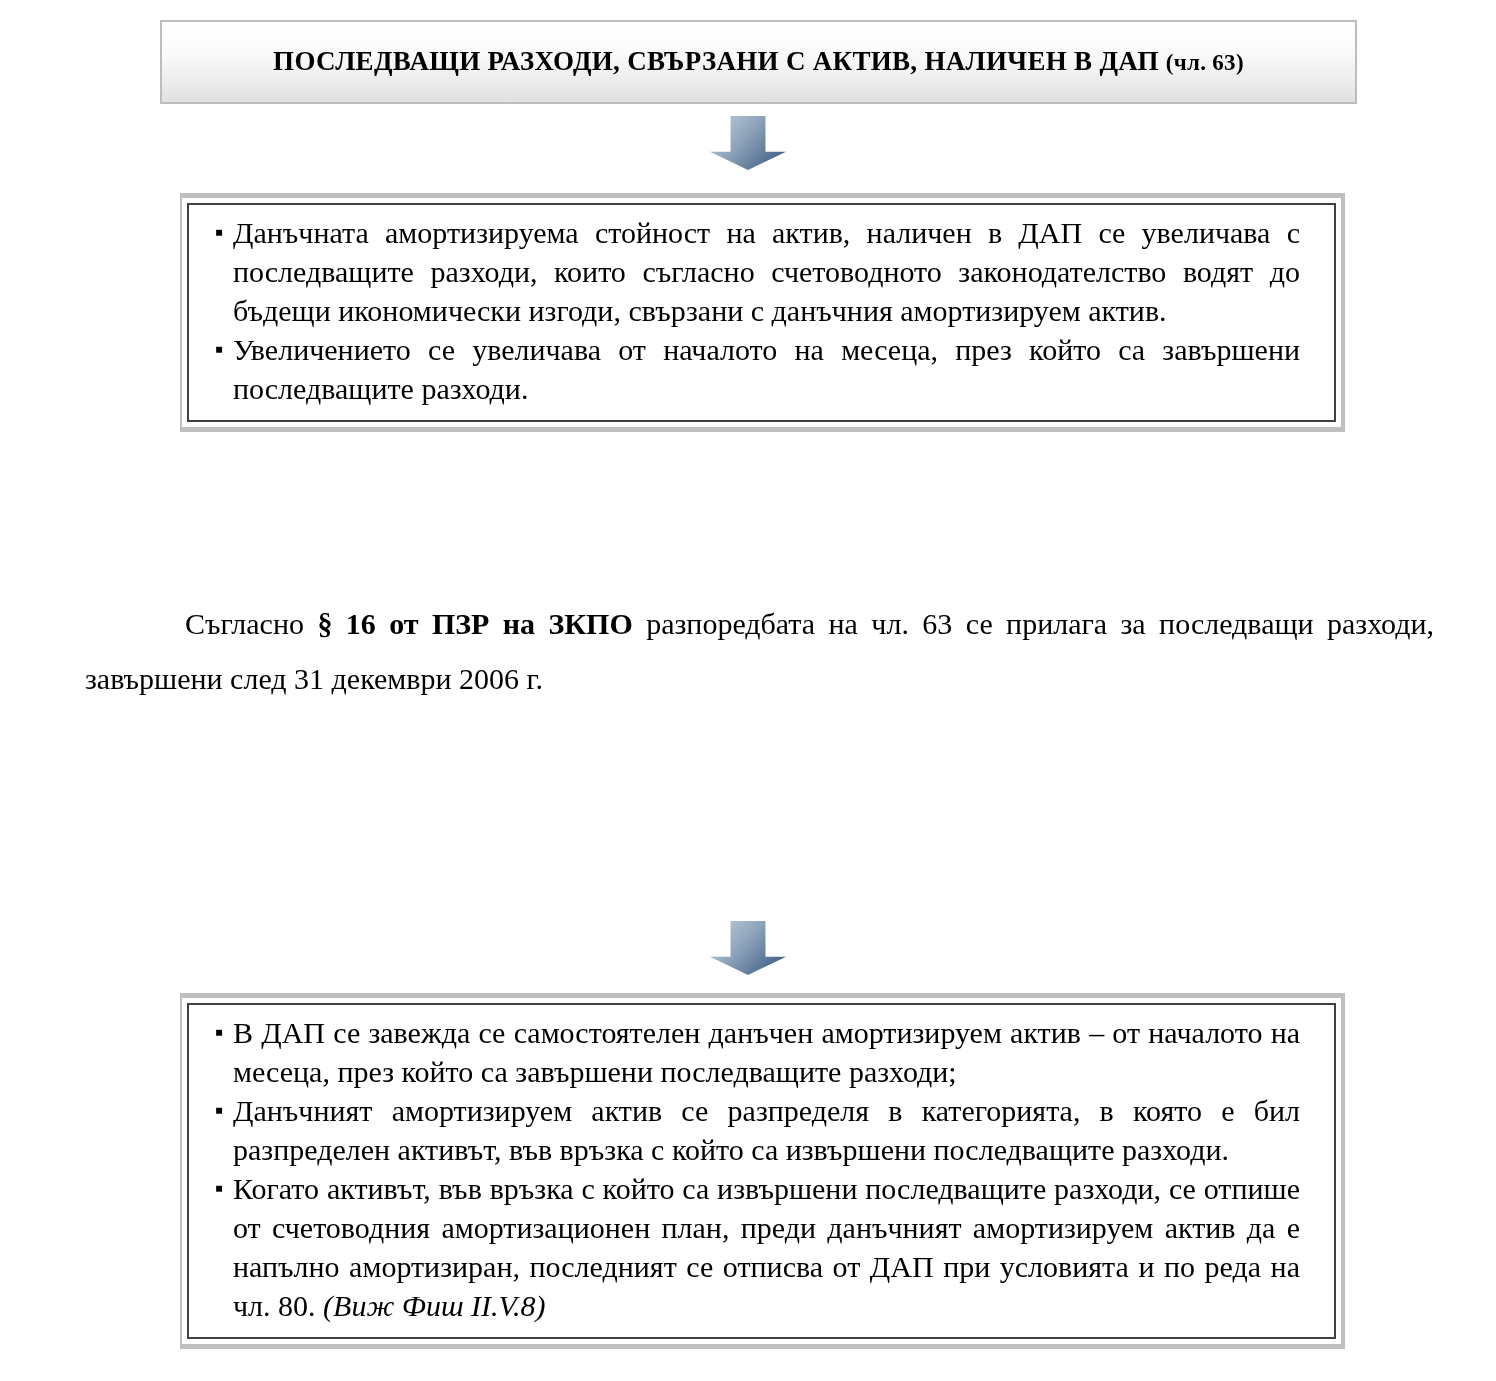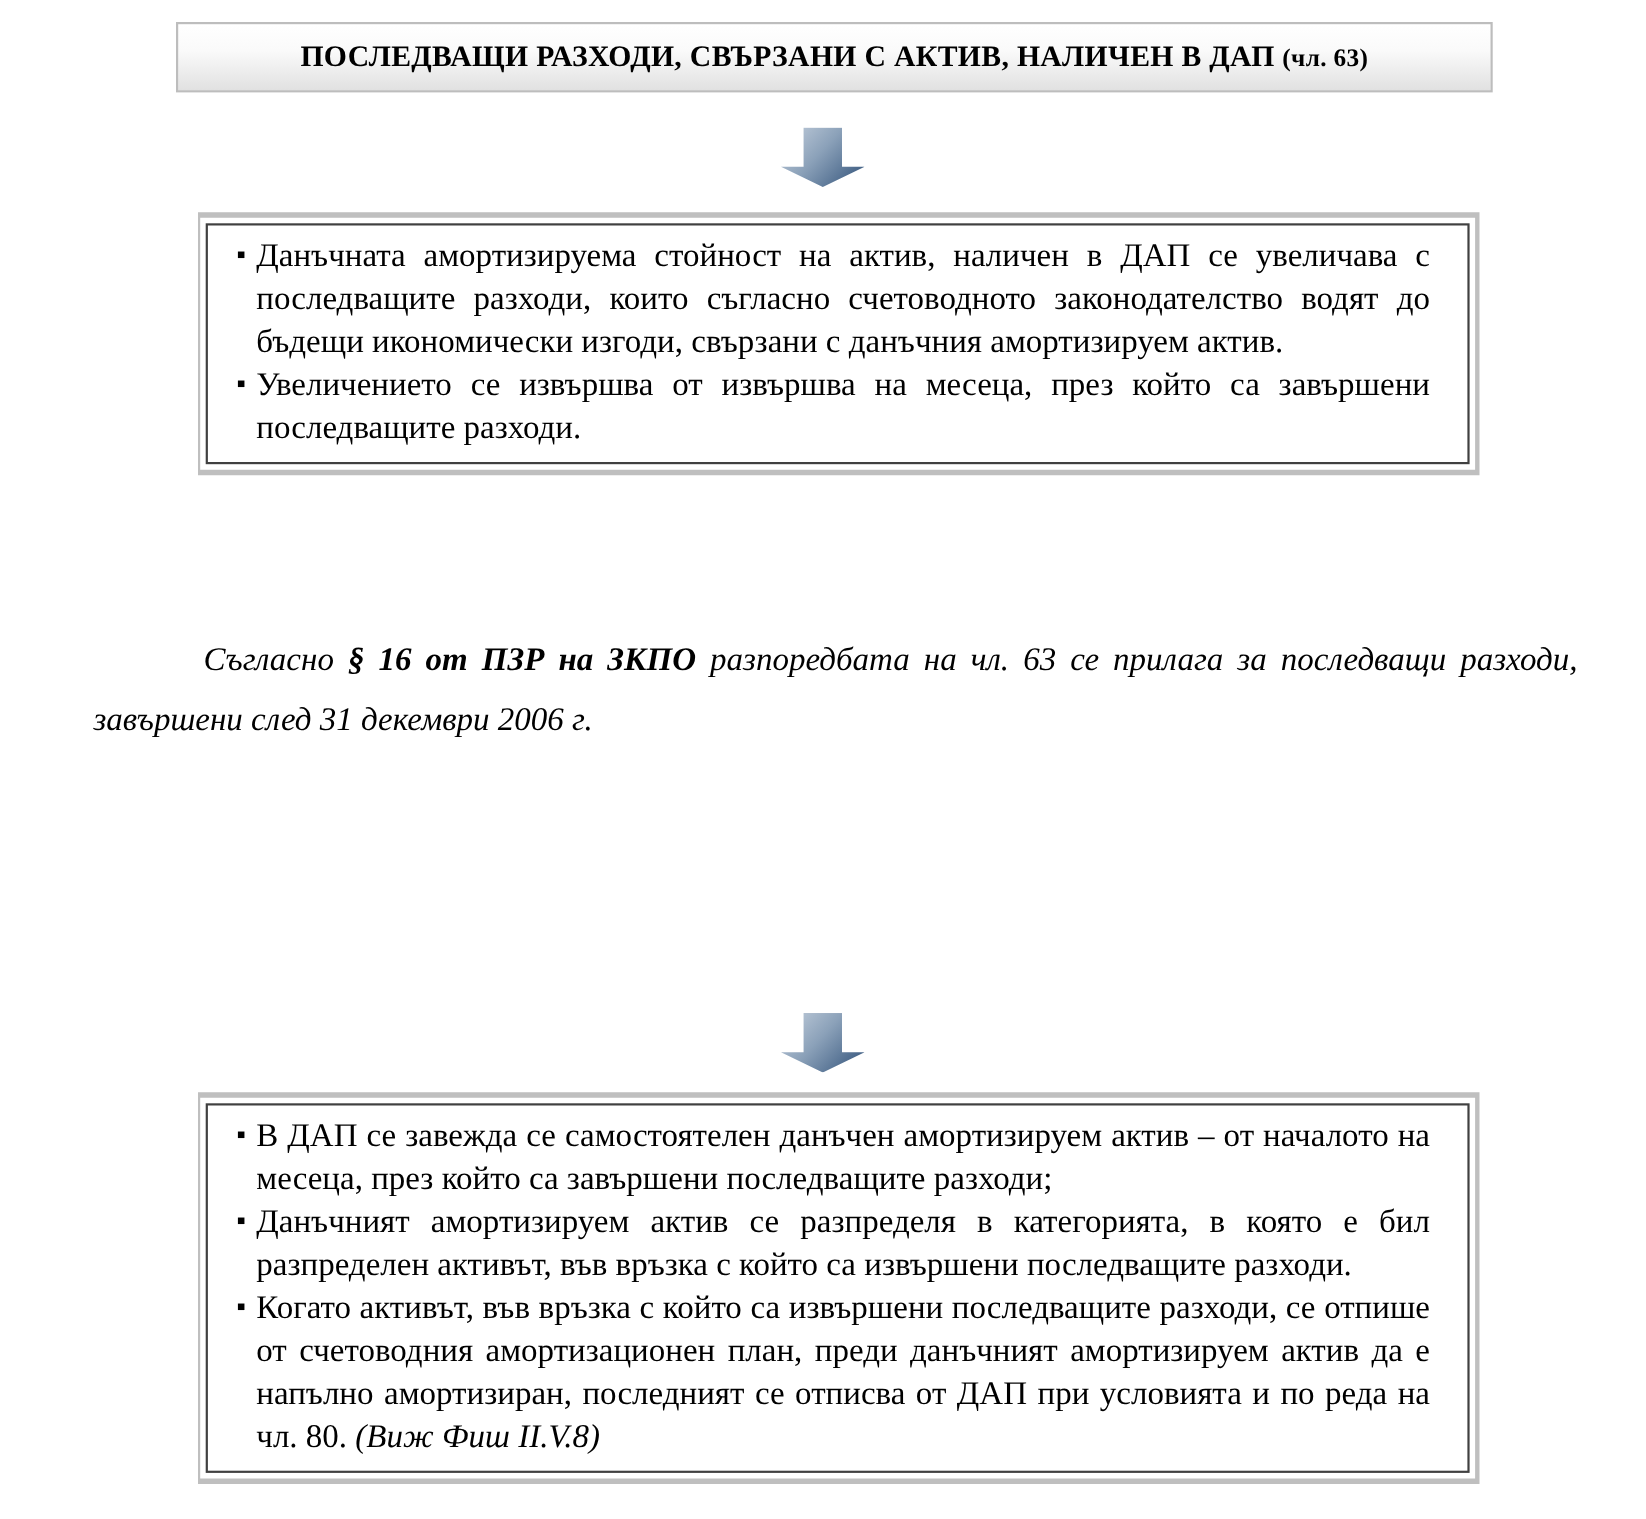--- a/index.html
+++ b/index.html
@@ -77,45 +77,45 @@
     text-indent:100px;
   }
   .note b { font-weight:bold; }
   .italic-ref { font-style:italic;margin-top:10px; }
 </style>
 </head>
 <body>
 
 <div class="page">
 
-  <section class="header-box" style="left:160px; top:20px; width:1197px; height:64px;text-align:center;">
+  <section class="header-box" style="left:160px; top:20px; width:1197px; height:84px;text-align:center;">
     <h1 class="header-title">
       <span>ПОСЛЕДВАЩИ РАЗХОДИ, СВЪРЗАНИ С АКТИВ, НАЛИЧЕН В ДАП</span>
       <span class="art">(чл. 63)</span>
     </h1>
   </section>
 
   <div class="down-arrow" style="left:710px; top:116px;"></div>
 
   <section class="shadow-box" style="left:180px; top:193px; width:1165px;">
     <div class="inner">
       <ul class="bullets">
         <li>
           <span class="marker">▪</span>
           <span>Данъчната амортизируема стойност на актив, наличен в ДАП се увеличава с последващите разходи, които съгласно счетоводното законодателство водят до бъдещи икономически изгоди, свързани с данъчния амортизируем актив.</span>
         </li>
         <li>
           <span class="marker">▪</span>
-          <span>Увеличението  се извършва от извършва на месеца, през който са завършени последващите разходи.</span>
+          <span>Увеличението  се увеличава от началото на месеца, през който са завършени последващите разходи.</span>
         </li>
       </ul>
     </div>
   </section>
 
-  <p class="note" style="left:85px; top:572px; width:1349px;font-style:italic;">
+  <p class="note" style="left:85px; top:596px; width:1349px;">
     <span>Съгласно </span><b>§ 16 от ПЗР на ЗКПО</b><span> разпоредбата на чл. 63 се прилага за последващи разходи, завършени след 31 декември 2006 г.</span>
   </p>
 
 
   <div class="down-arrow" style="left:710px; top:921px;"></div>
 
   <section class="shadow-box" style="left:180px; top:993px; width:1165px;">
     <div class="inner">
       <ul class="bullets">
         <li>

